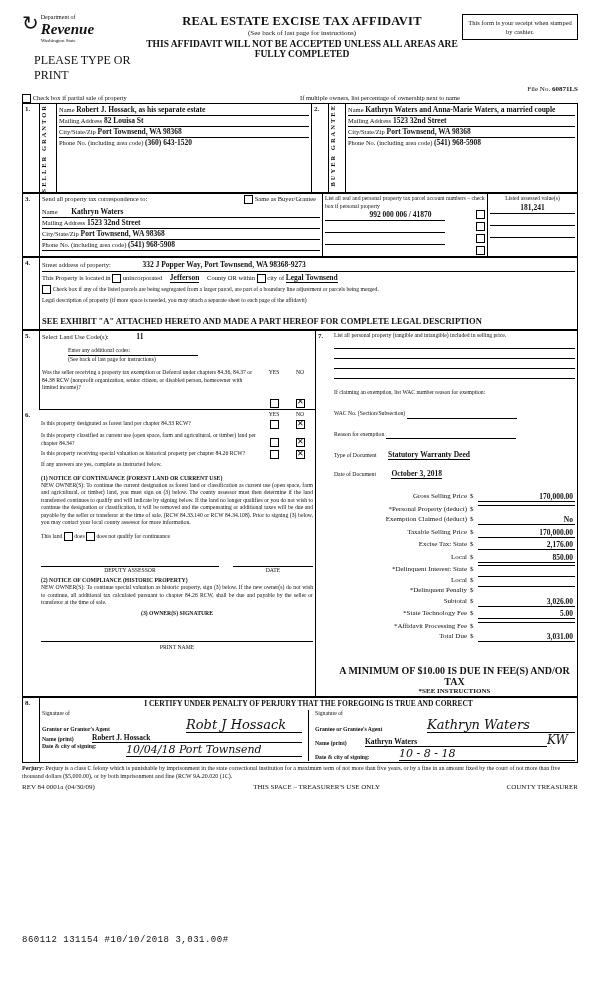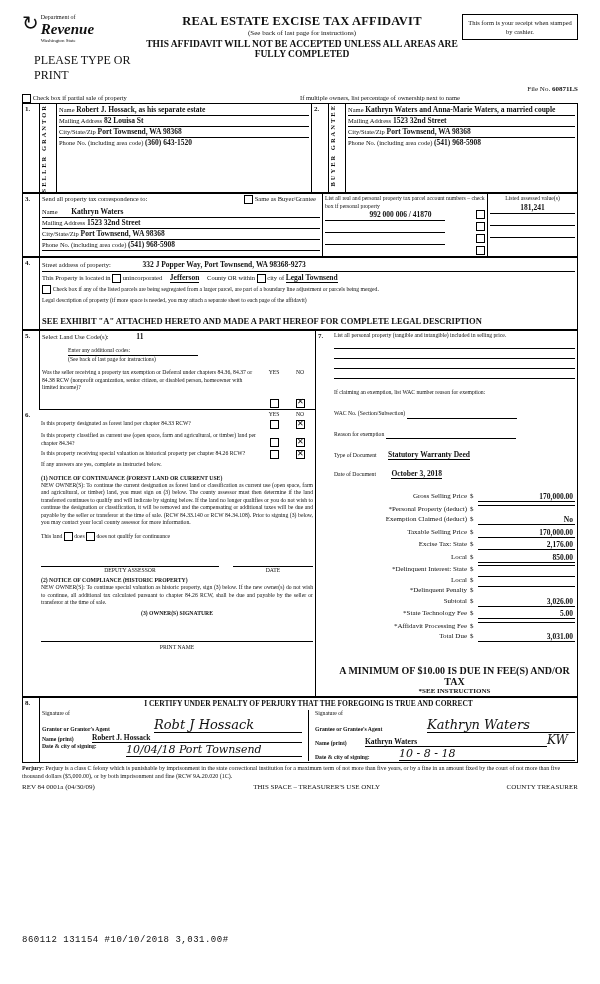--- a/index.html
+++ b/index.html
@@ -437,21 +437,21 @@
 
   <table class="grid">
     <tbody>
           <tr>
       <td style="width:12px;" class="num">8.</td>
       <td>
         <div class="center b" style="font-size:7.5px;">I CERTIFY UNDER PENALTY OF PERJURY THAT THE FOREGOING IS TRUE AND CORRECT</div>
         <div style="display:flex;margin-top:2px;">
           <div style="width:50%;padding-right:6px;">
             <div class="tiny">Signature of</div>
-            <div style="display:flex;align-items:flex-end;">
+            <div style="display:flex;align-items:flex-end;gap:32px;">
               <div class="tiny b" style="width:112px;">Grantor or Grantor's Agent</div>
               <div class="sig-script u" style="flex:1;">Robt J Hossack</div>
             </div>
             <div style="display:flex;align-items:flex-end;">
               <div class="tiny b" style="width:50px;">Name (print)</div>
               <div class="val u" style="flex:1;">Robert J. Hossack</div>
             </div>
             <div style="display:flex;align-items:flex-start;">
               <div class="tiny b" style="width:84px;">Date &amp; city of signing:</div>
               <div class="sig-script u" style="flex:1;font-size:11px;">10/04/18   Port Townsend</div>

